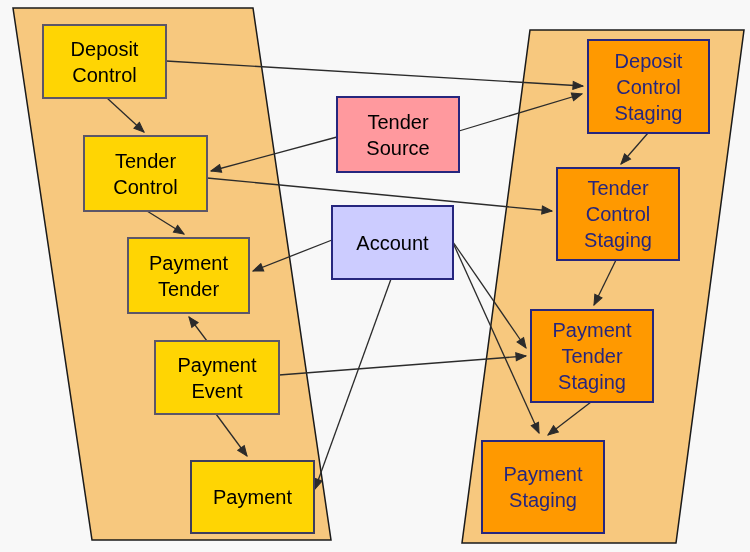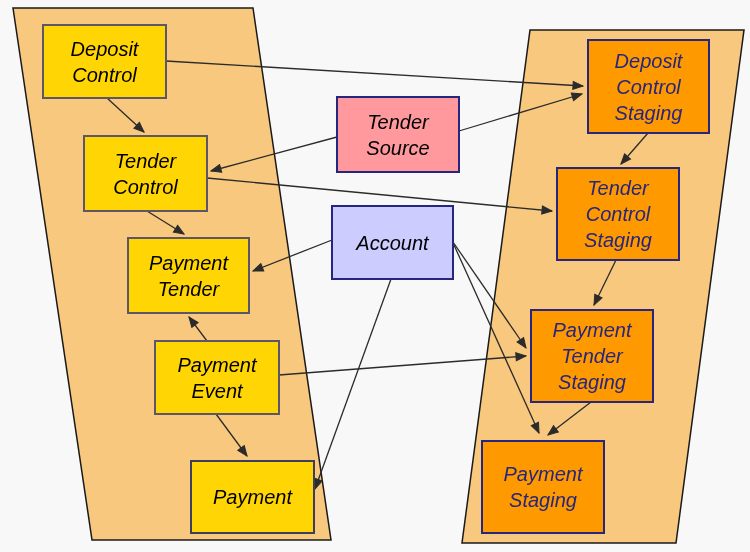--- a/index.html
+++ b/index.html
@@ -1,17 +1,17 @@
 <!DOCTYPE html>
 <html><head>
 <meta charset="utf-8">
 <style>
   html,body{margin:0;padding:0;}
   body{font-family:"Liberation Sans", sans-serif;}
-  #stage{position:relative;width:750px;height:552px;overflow:hidden;font-style:italic;}
+  #stage{position:relative;width:750px;height:552px;overflow:hidden;}
   #stage svg{display:block;}
   text{font-family:"Liberation Sans", sans-serif;}
 </style>
 </head>
 <body>
 
 <div id="stage">
     <svg width="750" height="552" viewBox="0 0 750 552">
       <rect x="0" y="0" width="750" height="552" fill="#f8f8f8"></rect>
       <defs>

